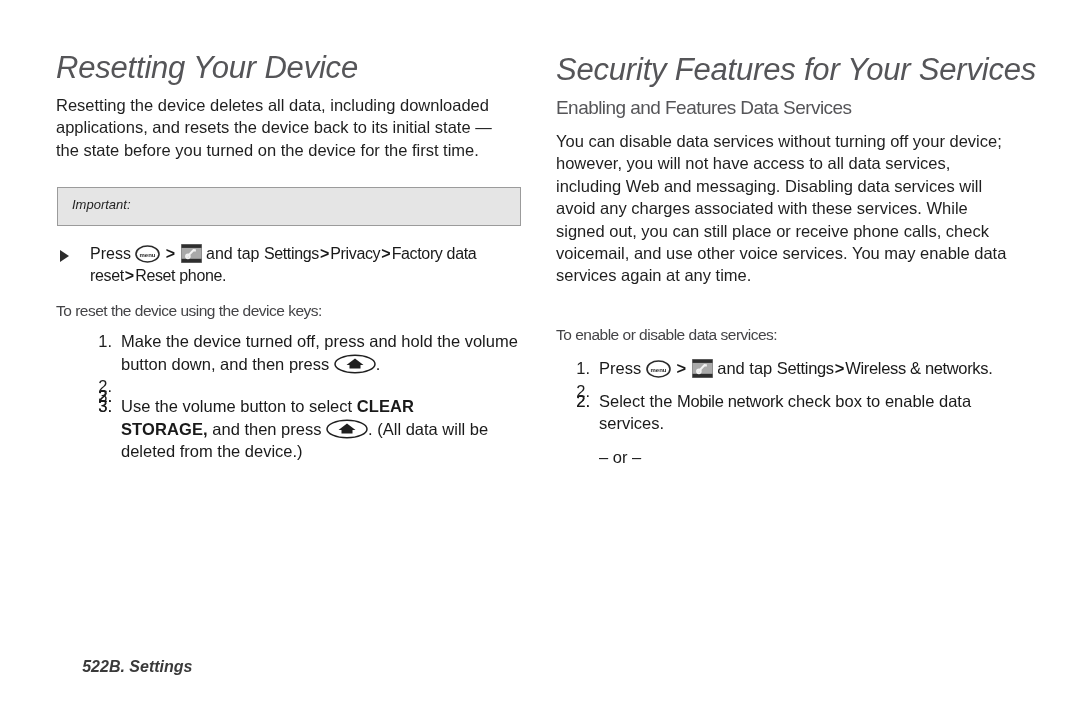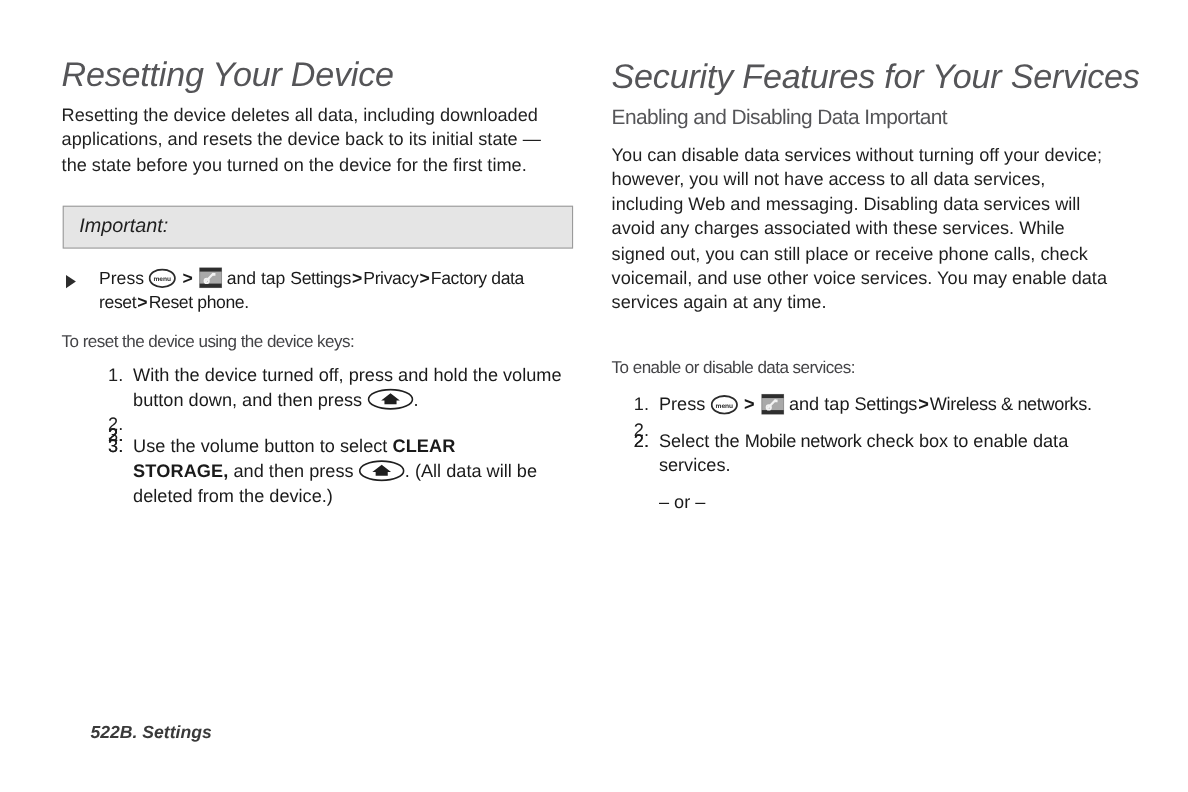--- a/index.html
+++ b/index.html
@@ -62,21 +62,21 @@
     color: #444447;
     letter-spacing: -0.5px;
   }
 
   
   .callout {
     background: #e5e5e5;
     border: 1px solid #9b9b9b;
     box-sizing: border-box;
     padding: 8px 12px 10px 14px;
-    font-size: 18px;
+    font-size: 13px;
     line-height: 18.5px;
     color: #1f1f1f;
   }
   .callout .co-row { display: flex; }
   .callout .co-label {
     font-style: italic;
     white-space: nowrap;
     padding-right: 7px;
     color: #1f1f1f;
   }
@@ -195,21 +195,21 @@
               <circle cx="7.2" cy="13.0" r="2.1" fill="none" stroke="#f2f2f2" stroke-width="1.7"></circle>
               <path d="M12.6 5.4 l3.0 0 l0 2.6 l-2.4 0 z" fill="#f2f2f2"></path>
             </svg></span>&nbsp;<span>and tap</span>&nbsp;<b class="ui">Settings</b><span class="gt">&gt;</span><b class="ui">Privacy</b><span class="gt">&gt;</span><b class="ui">Factory data reset</b><span class="gt">&gt;</span><b class="ui">Reset phone</b><span>.</span></span>
     </div>
 
     <div style="position:absolute; left:0; top:300px; width:460px;">
       <p class="lead-in">To reset the device using the device keys:</p>
     </div>
 
     <ol class="steps" style="position:absolute; left:32px; top:330px; width:434px;">
-      <li><span>With the device turned off, press and hold the volume button down, and then press</span>&nbsp;<span class="key-home"><svg viewBox="0 0 84 40" width="42" height="20">
+      <li><span>Make the device turned off, press and hold the volume button down, and then press</span>&nbsp;<span class="key-home"><svg viewBox="0 0 84 40" width="42" height="20">
               <ellipse cx="42" cy="20" rx="40" ry="17.5" fill="#fff" stroke="#1f1f1f" stroke-width="3"></ellipse>
               <path d="M42 9 L59 22 L53 22 L53 29 L31 29 L31 22 L25 22 Z" fill="#1f1f1f"></path>
             </svg></span><span>.</span></li>
       <li class="step-gap"></li>
       <li style="counter-increment:none;">
         <span style="position:absolute;left:0;top:0;width:24px;text-align:right;">2.</span>
       </li>
       <li class="step-gap"></li>
       <li style="counter-increment:none;">
         <span style="position:absolute;left:0;top:0;width:24px;text-align:right;">3.</span><span>Use the volume button to select</span>&nbsp;<b class="caps">CLEAR STORAGE,</b>&nbsp;<span>and then press</span>&nbsp;<span class="key-home"><svg viewBox="0 0 84 40" width="42" height="20">
@@ -220,21 +220,21 @@
     </ol>
   </div>
 
   <div class="col col-right">
 
     <div style="position:absolute; left:0; top:52px; width:470px;">
       <h1 class="chapter-head">Security Features for Your Services</h1>
     </div>
 
     <div style="position:absolute; left:0; top:97px; width:470px;">
-      <h2 class="section-head">Enabling and Disabling Data Important</h2>
+      <h2 class="section-head">Enabling and Features Data Services</h2>
     </div>
 
     <div style="position:absolute; left:0; top:130px; width:464px;">
       <p class="body">You can disable data services without turning off your device; however, you will not have access to all data services, including Web and messaging. Disabling data services will avoid any charges associated with these services. While signed out, you can still place or receive phone calls, check voicemail, and use other voice services. You may enable data services again at any time.</p>
     </div>
 
     <div style="position:absolute; left:0; top:324px; width:460px;">
       <p class="lead-in">To enable or disable data services:</p>
     </div>
 

